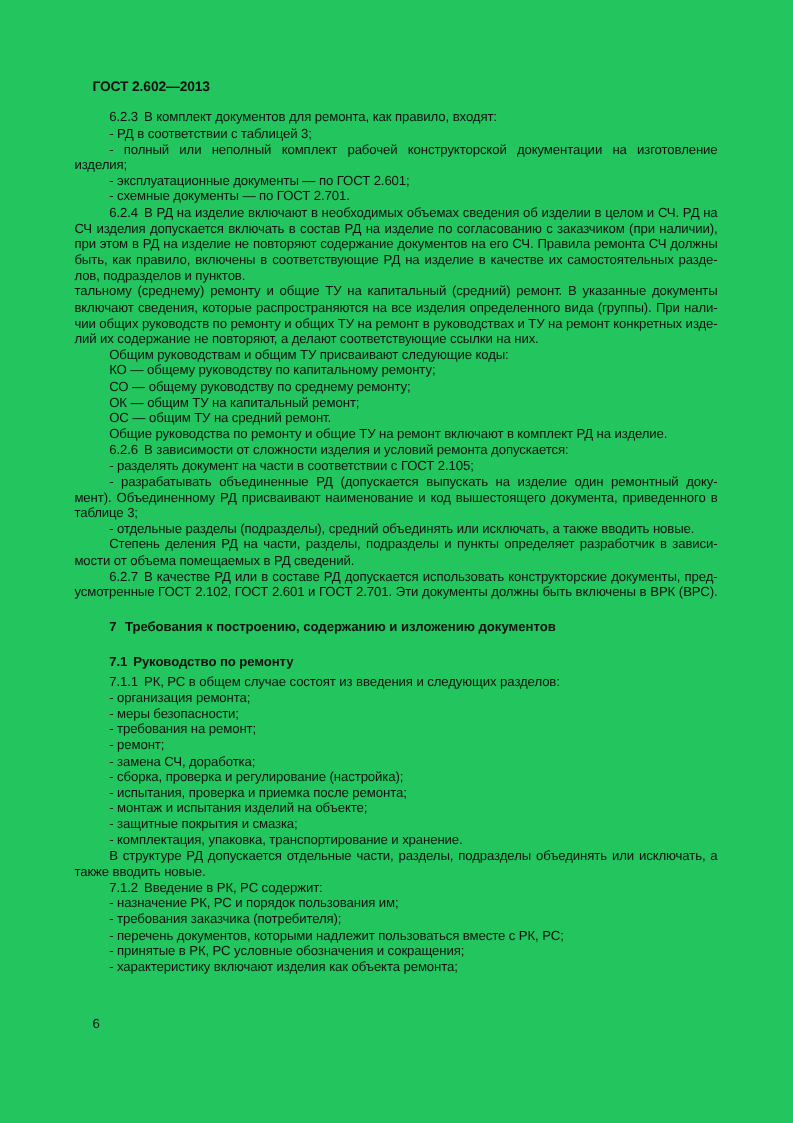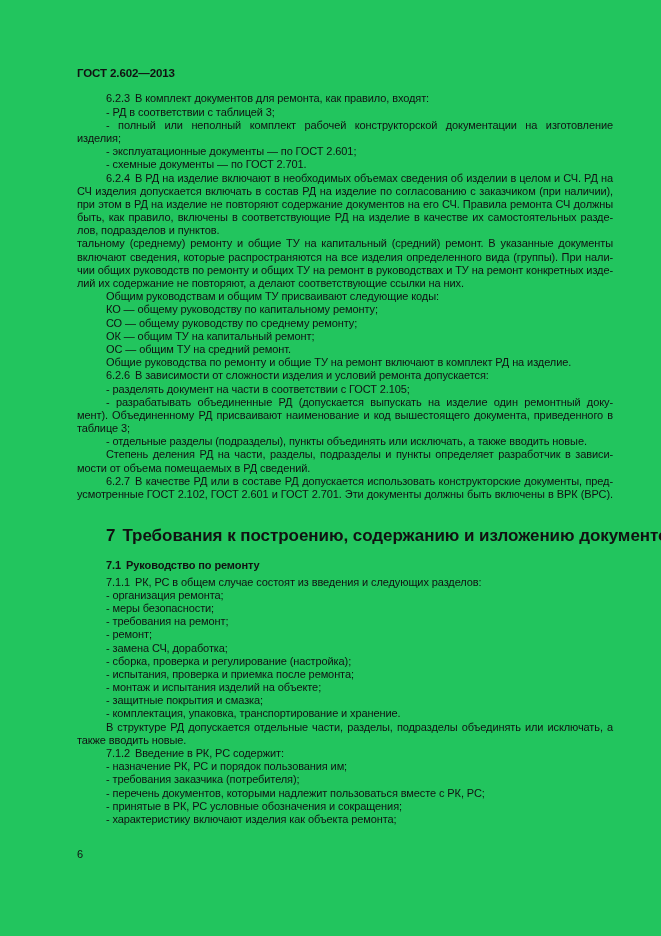--- a/index.html
+++ b/index.html
@@ -18,43 +18,43 @@
       left: 77px;
       top: 66px;
       font-family: "Liberation Sans", sans-serif;
       font-weight: bold;
       font-size: 11.5px;
       line-height: 14px;
       letter-spacing: -0.1px;
     }
     .text-block {
       position: absolute;
-      left: 77px;
+      left: 62px;
       top: 92.4px;
       width: 536px;
       font-family: "Liberation Sans", sans-serif;
       font-size: 11px;
       line-height: 13.2px;
     }
     .ln {
       height: 13.2px;
       letter-spacing: -0.1px;
       text-align: left;
       white-space: normal;
       overflow: visible;
     }
     .i { padding-left: 29px; }
     .j { text-align: justify; text-align-last: justify; }
     .num { margin-right: 5px; }
     .h-section {
-      margin-top: 27px;
+      margin-top: 14px;
       padding-left: 29px;
       font-family: "Liberation Sans", sans-serif;
       font-weight: bold;
-      font-size: 17px;
+      font-size: 11px;
       line-height: 16px;
       height: 16px;
       letter-spacing: -0.05px;
       white-space: nowrap;
     }
     .h-section .num { margin-right: 7px; }
     .h-sub {
       margin-top: 14.4px;
       padding-left: 29px;
       font-weight: bold;
@@ -112,21 +112,21 @@
       <div class="ln i"><span>ОС</span> <span>—</span> <span>общим ТУ на средний ремонт.</span></div>
       <div class="ln i">Общие руководства по ремонту и общие ТУ на ремонт включают в комплект РД на изделие.</div>
     </div>
 
     <div>
       <div class="ln i"><span class="num">6.2.6</span><span>В зависимости от сложности изделия и условий ремонта допускается:</span></div>
       <div class="ln i">- разделять документ на части в соответствии с ГОСТ 2.105;</div>
       <div class="ln i j">- разрабатывать объединенные РД (допускается выпускать на изделие один ремонтный доку-</div>
       <div class="ln j">мент). Объединенному РД присваивают наименование и код вышестоящего документа, приведенного в</div>
       <div class="ln">таблице 3;</div>
-      <div class="ln i">- отдельные разделы (подразделы), пункты объединять или исключать, а также вводить новые.</div>
+      <div class="ln i">- отдельные разделы (подразделы), средний объединять или исключать, а также вводить новые.</div>
       <div class="ln i j">Степень деления РД на части, разделы, подразделы и пункты определяет разработчик в зависи-</div>
       <div class="ln">мости от объема помещаемых в РД сведений.</div>
     </div>
 
     <div>
       <div class="ln i j"><span class="num">6.2.7</span><span>В качестве РД или в составе РД допускается использовать конструкторские документы, пред-</span></div>
       <div class="ln j">усмотренные ГОСТ 2.102, ГОСТ 2.601 и ГОСТ 2.701. Эти документы должны быть включены в ВРК (ВРС).</div>
     </div>
 
     <div class="h-section"><span class="num">7</span><span>Требования к построению, содержанию и изложению документов</span></div>

